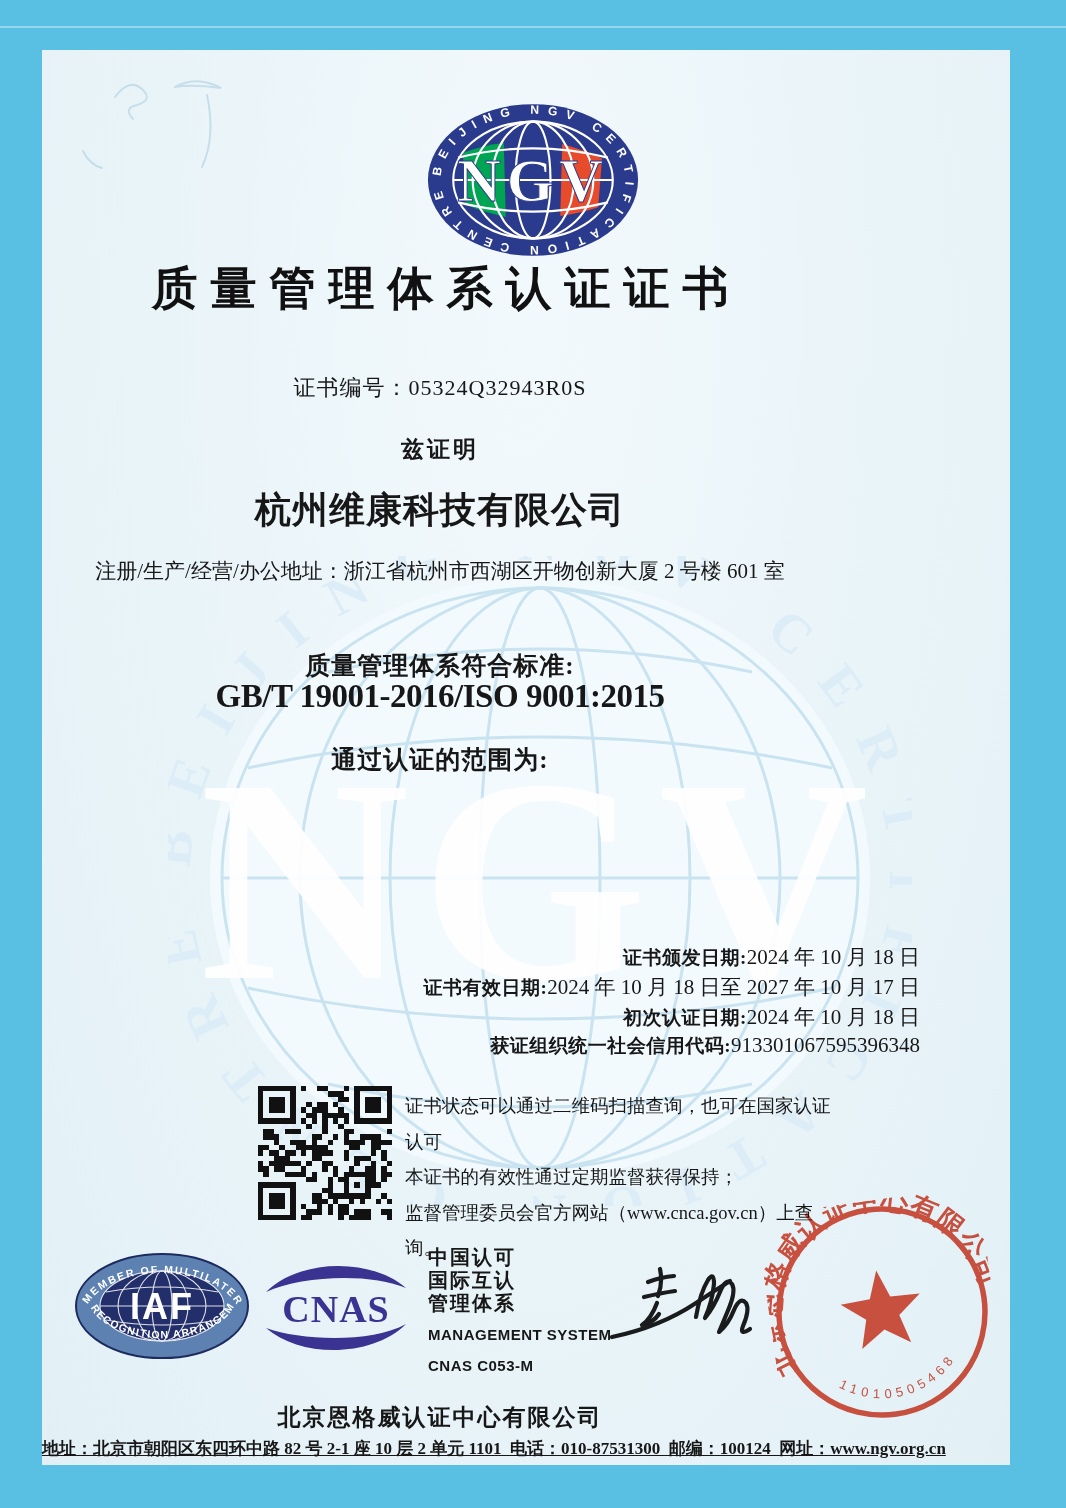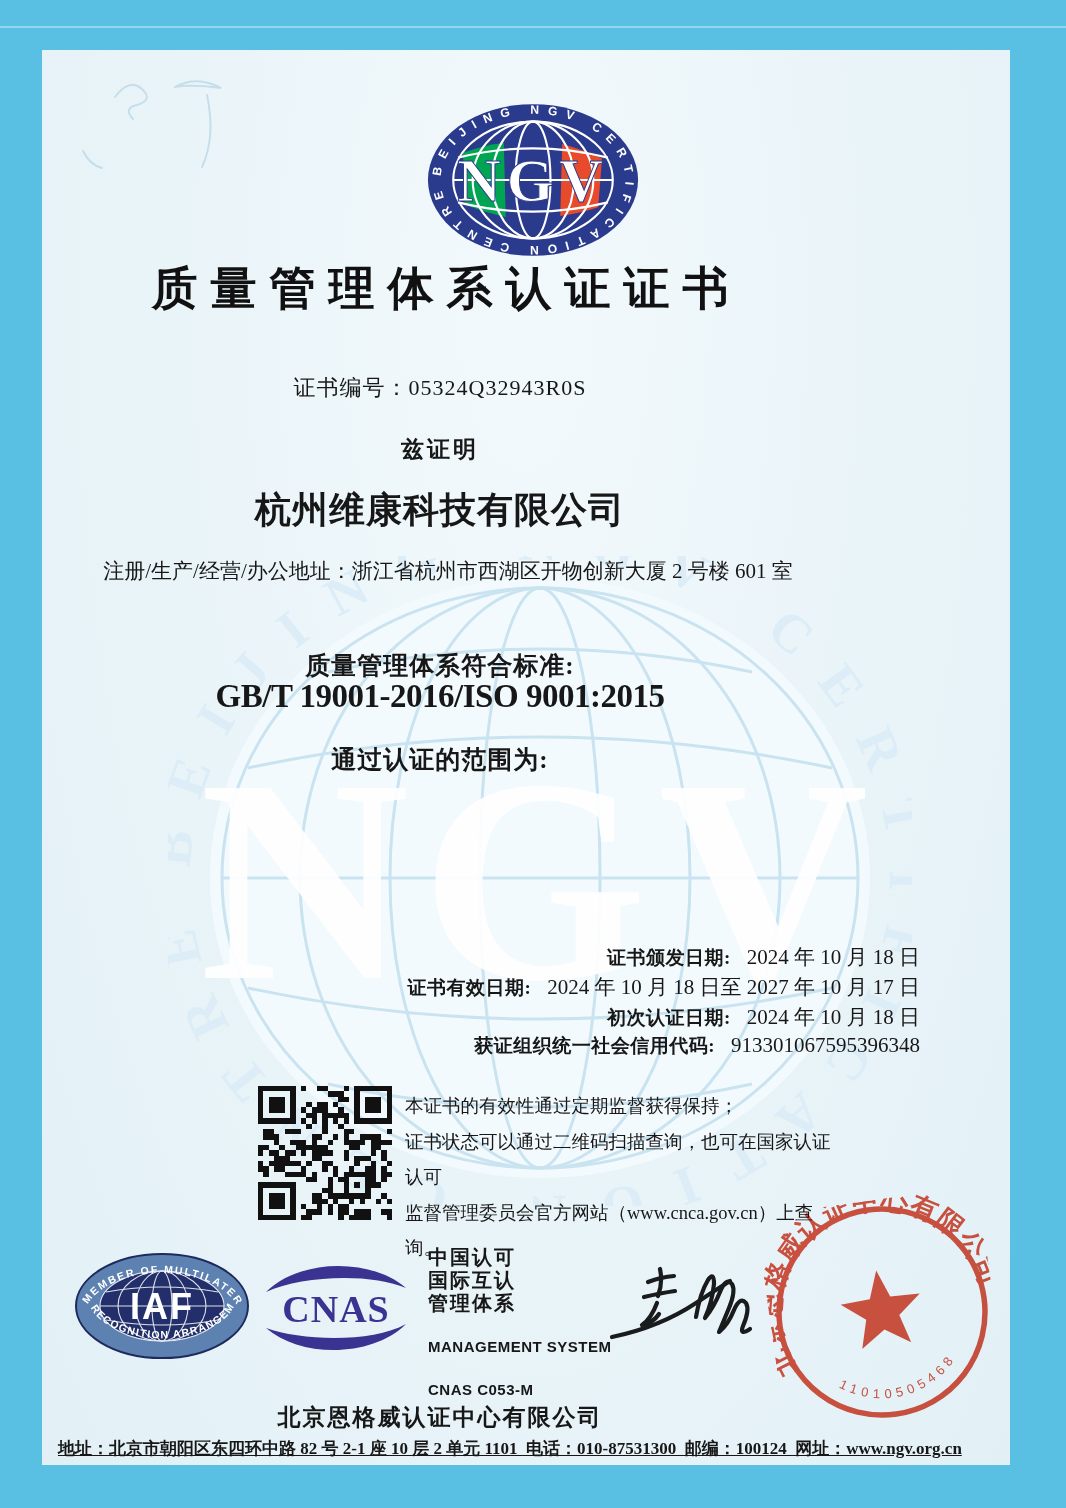--- a/index.html
+++ b/index.html
@@ -24,42 +24,42 @@
     font-family:"Liberation Serif","DejaVu Serif",serif;
     color:var(--ink);
   }
   .page::before{content:"";position:absolute;left:0;top:26px;width:100%;height:2px;background:rgba(255,255,255,.35);}
   .inner{
     position:absolute;left:42px;top:50px;width:968px;height:1415px;
     background:radial-gradient(ellipse at 50% 18%, #f2f9fc 0%, var(--inner-bg) 55%, #e2f0f6 100%);
   }
   .abs{position:absolute;}
   .center-line{position:absolute;left:42px;width:796px;text-align:center;line-height:1.25;}
-  .ws-pre{white-space:pre;padding-left:16px;}
+  .ws-pre{white-space:pre;}
   .title{top:260px;font-size:46px;font-weight:bold;letter-spacing:13px;text-indent:13px;color:#111;}
   .certno{top:374px;font-size:22px;letter-spacing:1px;}
   .hereby{top:436px;font-size:23px;font-weight:bold;letter-spacing:3px;}
   .company{top:488px;font-size:36px;font-weight:bold;letter-spacing:1px;}
   .regaddr{top:558px;font-size:21px;}
   .stdlabel{top:650px;font-size:25px;font-weight:bold;letter-spacing:1px;}
   .stdvalue{top:676px;font-size:33px;font-weight:bold;letter-spacing:-0.5px;
             font-family:Liberation Serif, serif;}
   .scopelabel{top:744px;font-size:25px;font-weight:bold;letter-spacing:1px;}
   .scopevalue{top:810px;font-size:25px;letter-spacing:1px;}
   .dates{left:140px;top:943px;width:780px;}
   .drow{display:flex;align-items:baseline;height:30px;justify-content:flex-end;}
   .dlabel{width:325px;text-align:right;font-weight:bold;font-size:19px;letter-spacing:.5px;}
   .dvalue{font-size:21px;}
   .qr{left:258px;top:1086px;width:134px;height:134px;}
   .qrnote{left:405px;top:1089px;width:440px;font-size:18.5px;line-height:35.5px;}
   .iaf{left:74px;top:1252px;width:176px;height:108px;}
   .cnas-logo{left:260px;top:1256px;width:152px;height:104px;}
   .cnas-text{left:428px;top:1246px;line-height:23px;font-family:"Liberation Sans","DejaVu Sans",sans-serif;}
   .cnas-text .cn{font-size:20px;font-weight:bold;letter-spacing:2px;}
-  .cnas-text .en{font-size:15px;font-weight:bold;letter-spacing:.5px;margin-top:20px;}
+  .cnas-text .en{font-size:15px;font-weight:bold;letter-spacing:.5px;margin-top:8px;}
   .signature{left:608px;top:1263px;width:160px;height:88px;mix-blend-mode:multiply;}
   .seal{left:770px;top:1200px;width:224px;height:224px;mix-blend-mode:multiply;opacity:.92;
         transform:rotate(-8deg);}
   .footer-co{top:1404px;font-size:23px;font-weight:bold;letter-spacing:2px;}
   .footer-ad{top:1438px;font-size:17px;font-weight:bold;text-decoration:underline;}
   .watermark{left:168px;top:556px;width:744px;height:650px;}
   .scribble{left:55px;top:55px;width:280px;height:140px;}
 </style>
 </head>
 <body>
@@ -443,22 +443,22 @@
       <rect x="9" y="24" width="1" height="1" fill="#111"></rect>
       <rect x="15" y="24" width="1" height="1" fill="#111"></rect>
       <rect x="17" y="24" width="1" height="1" fill="#111"></rect>
       <rect x="18" y="24" width="1" height="1" fill="#111"></rect>
       <rect x="19" y="24" width="1" height="1" fill="#111"></rect>
       <rect x="20" y="24" width="1" height="1" fill="#111"></rect>
       <rect x="24" y="24" width="1" height="1" fill="#111"></rect>
     </svg>
 
   <div class="abs qrnote">
+    <div>证书状态可以通过二维码扫描查询，也可在国家认证认可</div>
     <div>本证书的有效性通过定期监督获得保持；</div>
-    <div>证书状态可以通过二维码扫描查询，也可在国家认证认可</div>
     <div>监督管理委员会官方网站（www.cnca.gov.cn）上查询。</div>
   </div>
 
   <svg class="abs iaf" viewBox="0 0 176 108">
     <ellipse cx="88" cy="54" rx="86" ry="52" style="fill:var(--iaf-ring-blue)" stroke="#1c2a5e" stroke-width="2"></ellipse>
     <ellipse cx="88" cy="54" rx="62" ry="35" style="fill:var(--iaf-globe-navy)"></ellipse>
     <g fill="none" stroke="#ffffff" stroke-width="1.1" opacity=".85">
       <ellipse cx="88" cy="54" rx="62" ry="35"></ellipse>
       <ellipse cx="88" cy="54" rx="44" ry="35"></ellipse>
       <ellipse cx="88" cy="54" rx="26" ry="35"></ellipse>

